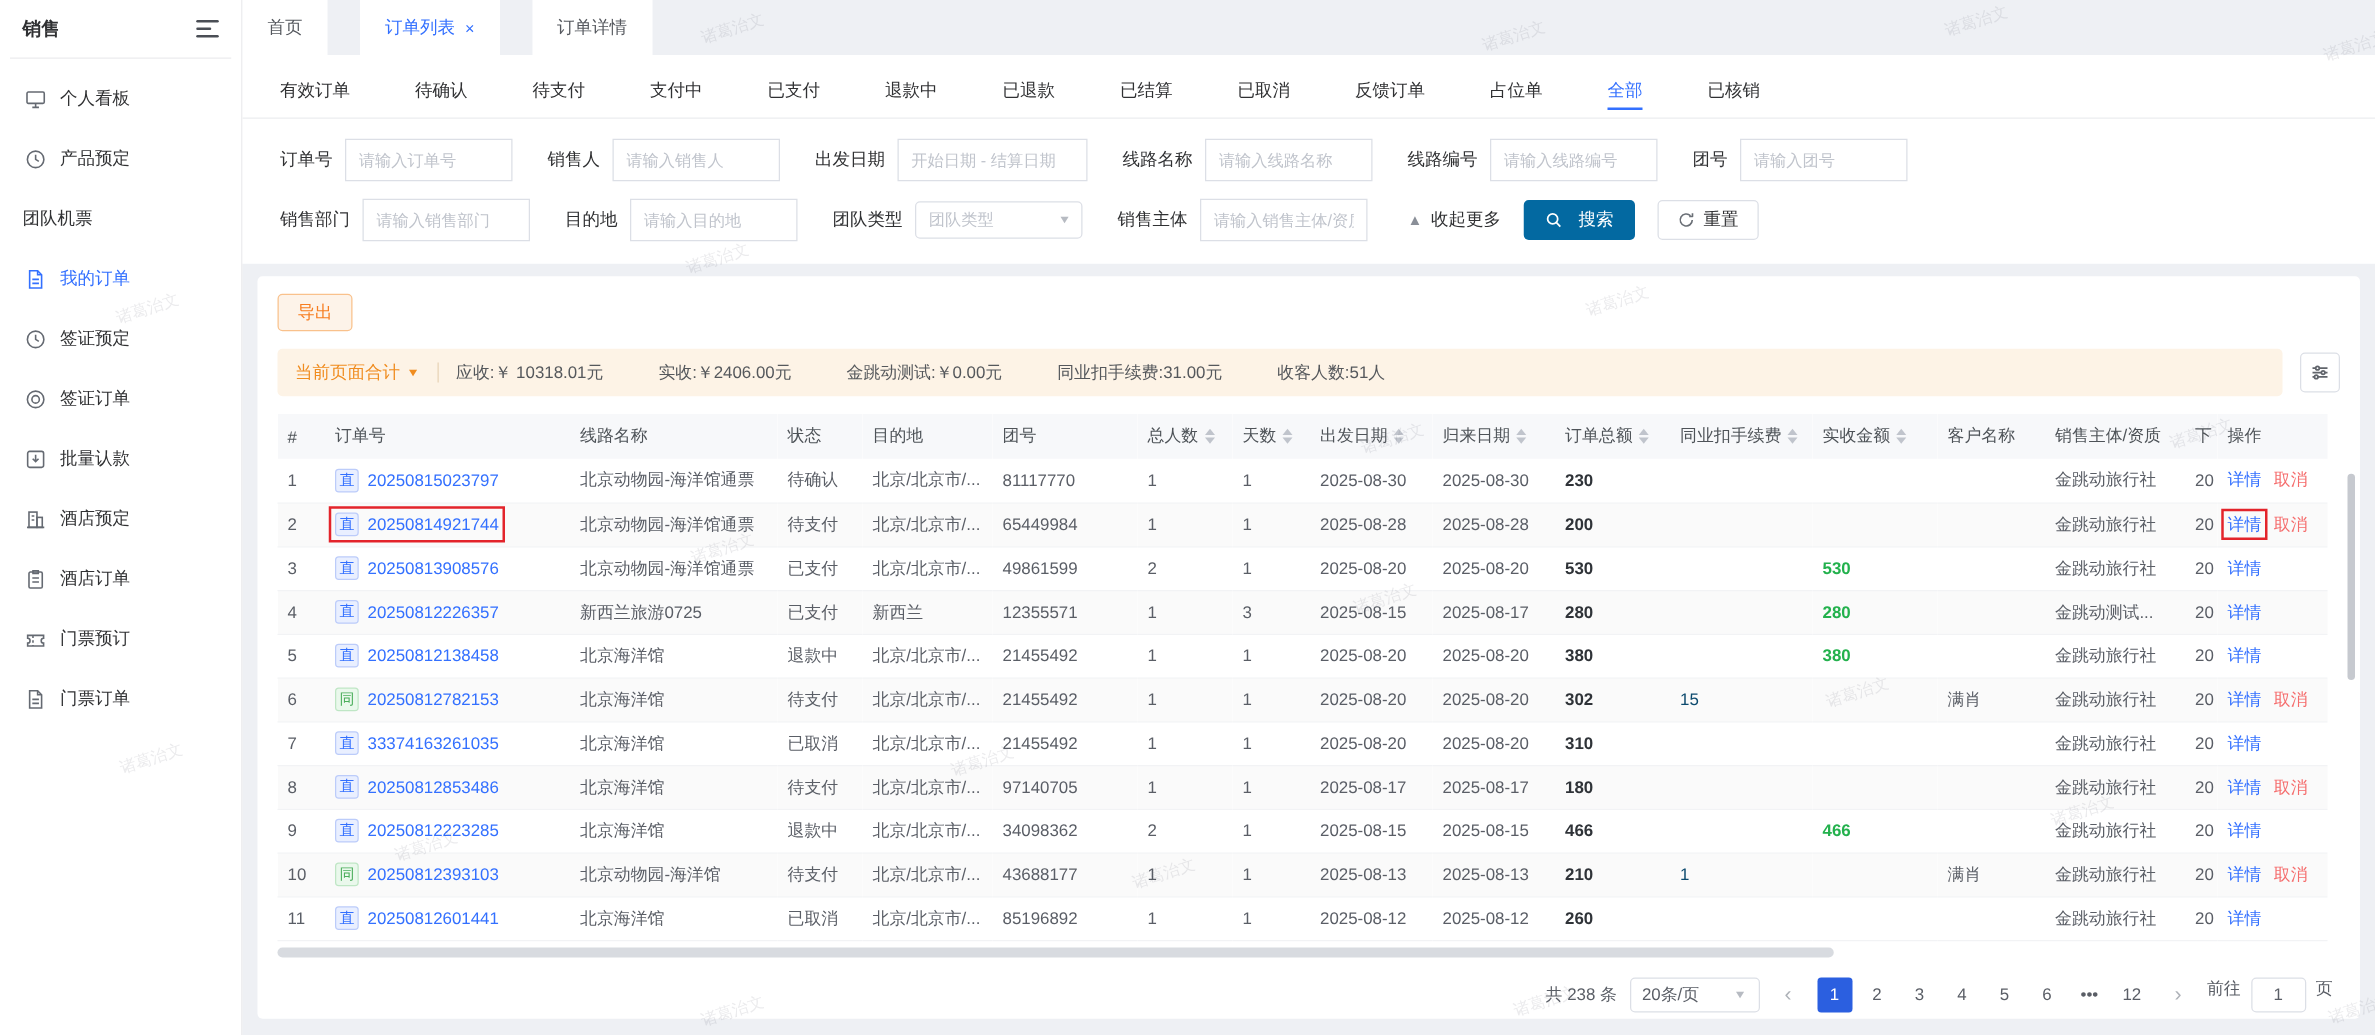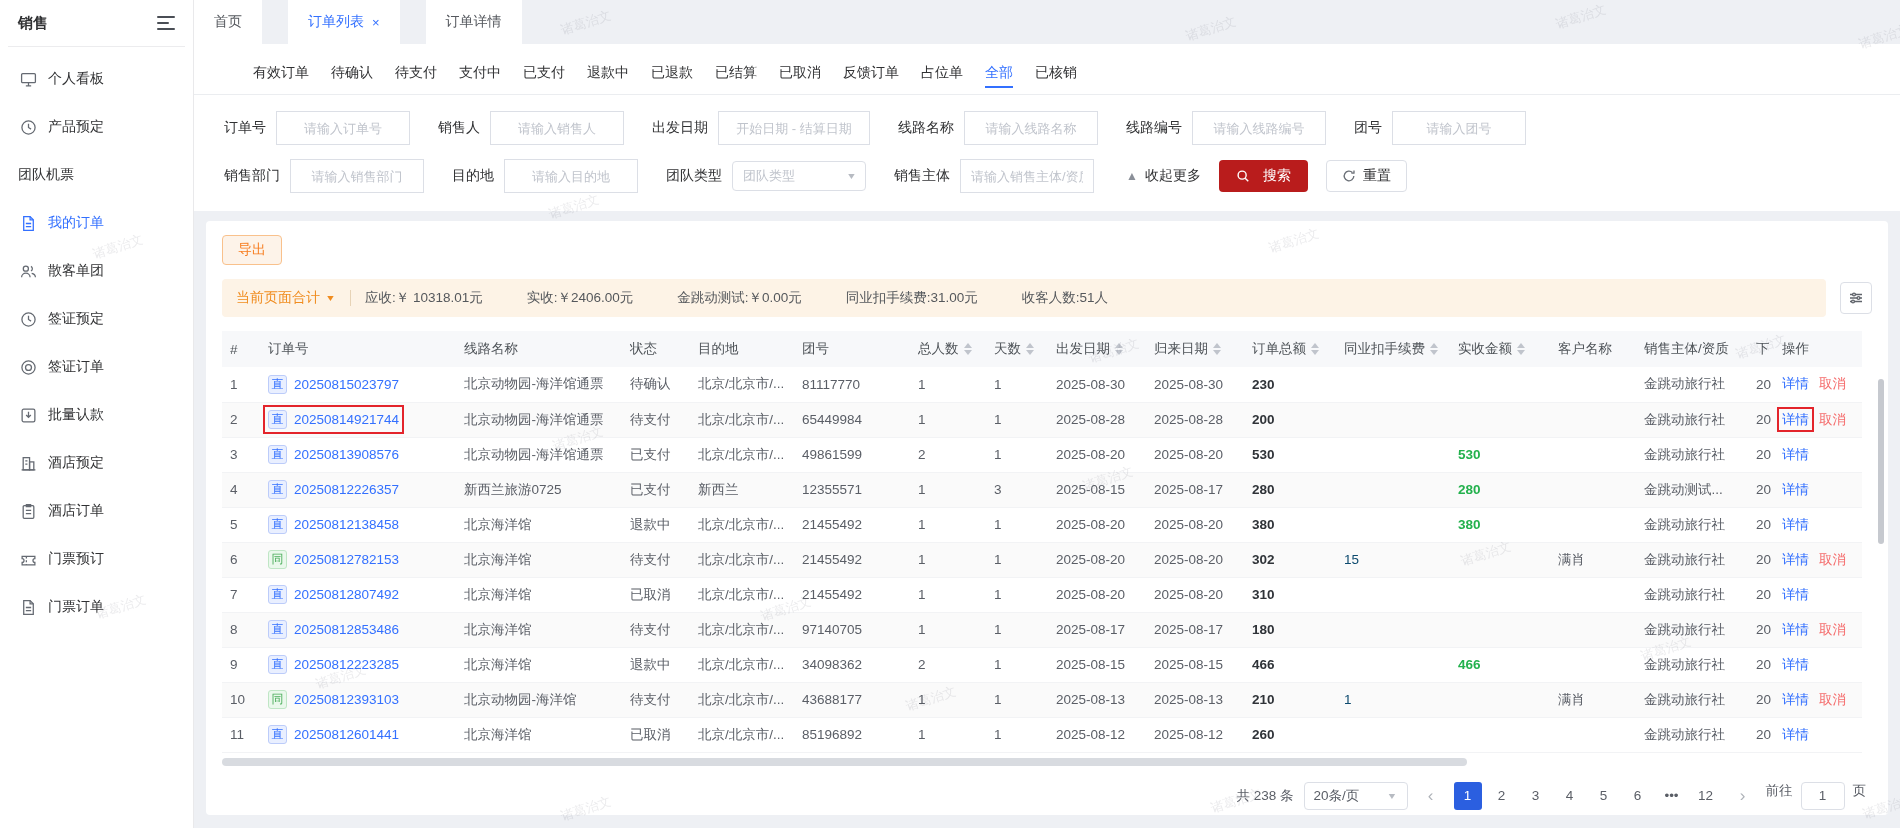--- a/index.html
+++ b/index.html
@@ -24,39 +24,39 @@
   .mi.noicon { padding-left:18px; }
 
   
   .main { flex:1; display:flex; flex-direction:column; min-width:0; }
   .tabbar { height:44px; display:flex; align-items:stretch; background:#eef0f4; flex-shrink:0; }
   .tab { background:#fff; padding:0 20px; margin-right:26px; display:flex; align-items:center; gap:8px; font-size:14px; color:#55585e; cursor:pointer; }
   .tab.active { color:#3370ff; }
   .tab .close { font-size:13px; color:#3370ff; line-height:1; }
 
   .filter-panel { background:#fff; padding:10px 30px 18px; flex-shrink:0; }
-  .status-tabs { display:flex; gap:22px; padding:10px 0 0;margin-left:29px; }
+  .status-tabs { display:flex; gap:52px; padding:10px 0 0; }
   .stab { font-size:14px; color:#303133; padding-bottom:12px; position:relative; cursor:pointer; white-space:nowrap; }
   .stab.active { color:#3370ff; }
   .stab.active::after { content:""; position:absolute; left:0; right:0; bottom:6px; height:2px; background:#3370ff; }
   .fp-div { height:1px; background:#ebedf0; margin:0 -30px 16px; }
   .form-row { display:flex; align-items:center; margin-bottom:14px; }
   .form-row:last-child { margin-bottom:0; }
   .field { display:flex; align-items:center; margin-right:28px; }
   .field label { margin-right:10px; white-space:nowrap; color:#303133; font-size:14px; }
-  .inp { width:134px; height:30px; border:1px solid #dcdfe6; border-radius:0; padding:16px 10px; font-size:13px; color:#303133; outline:none; font-family:inherit; background:#fff;text-align:center; }
+  .inp { width:134px; height:30px; border:1px solid #dcdfe6; border-radius:0; padding:16px 10px; font-size:13px; color:#303133; outline:none; font-family:inherit; background:#fff; }
   .inp::placeholder { color:#c0c4cc; }
   .inp.date { width:152px; }
   .select { width:134px; height:30px; border:1px solid #dcdfe6; border-radius:4px; display:flex; align-items:center; justify-content:space-between; padding:0 8px 0 10px; color:#c0c4cc; font-size:13px; cursor:pointer; background:#fff; }
   .chev { color:#b7bbc2; font-size:11px; transform:scaleY(0.8); }
   .form-actions { display:flex; align-items:center; gap:18px; margin-left:4px; }
   .collapse-link { display:flex; align-items:center; gap:7px; color:#303133; cursor:pointer; font-size:14px; }
   .caret-up { color:#8a8f98; font-size:12px; }
   .btn { height:32px; border-radius:4px; font-size:14px; display:inline-flex; align-items:center; gap:7px; cursor:pointer; font-family:inherit; }
-  .btn-search { background:#b91c1c; color:#fff; border:none; padding:0 17px;gap:13px; }
+  .btn-search { background:#0369a1; color:#fff; border:none; padding:0 17px;gap:13px; }
   .btn-reset { background:#fff; color:#303133; border:1px solid #dcdfe6; padding:0 15px; }
   .btn svg { display:block; }
 
   
   .card { flex:1; margin:10px 12px 13px; background:#fff; border-radius:4px; padding:14px 16px 0; display:flex; flex-direction:column; position:relative; min-height:0; }
   .btn-export { height:30px; padding:0 15px; border:1px solid #f9c18c; background:#fdf3e9; color:#f77d20; border-radius:4px; font-size:14px; cursor:pointer; font-family:inherit; }
   .summary-row { display:flex; align-items:center; gap:14px; margin-top:14px; }
   .summary-bar { flex:1; height:38px; background:#fdf3e6; border-radius:4px; display:flex; align-items:center; padding:0 14px; }
   .summary-title { color:#f08c1f; font-size:14px; display:flex; align-items:center; gap:5px; cursor:pointer; white-space:nowrap; }
   .summary-title .chev { color:#f08c1f; }
@@ -140,29 +140,20 @@
           <span>团队机票</span>
         </div>
         <div class="mi active">
           <span class="ic">
             <svg viewBox="0 0 16 16" fill="none" stroke="currentColor" stroke-width="1.2">
               <path d="M3.5 1.5h6l3 3v10h-9z"></path>
               <path d="M9.5 1.5v3h3M5.5 8h5M5.5 11h5"></path>
             </svg>
           </span>
           <span>我的订单</span>
-        </div>
-        <div class="mi">
-          <span class="ic">
-            <svg viewBox="0 0 16 16" fill="none" stroke="currentColor" stroke-width="1.2">
-              <circle cx="5.5" cy="5.3" r="2.4"></circle>
-              <path d="M1.5 13.5c0-2.2 1.8-4 4-4s4 1.8 4 4M10.3 3.2a2.4 2.4 0 0 1 0 4.3M11 9.8c2 .4 3.5 1.9 3.5 3.7"></path>
-            </svg>
-          </span>
-          <span>散客单团</span>
         </div>
         <div class="mi">
           <span class="ic">
             <svg viewBox="0 0 16 16" fill="none" stroke="currentColor" stroke-width="1.2">
               <circle cx="8" cy="8" r="6.2"></circle>
               <path d="M8 4.5V8l2.4 1.5"></path>
             </svg>
           </span>
           <span>签证预定</span>
         </div>
@@ -551,21 +542,21 @@
                 <td></td>
                 <td>满肖</td>
                 <td>金跳动旅行社</td>
                 <td>20</td>
                 <td><a class="detail-link">详情</a><a class="cancel-link">取消</a></td>
               </tr>
               <tr>
                 <td>7</td>
                 <td><span class="annot-cell">
                     <span class="badge direct">直</span>
-                    <a class="link-order">20250812807492</a>
+                    <a class="link-order">33374163261035</a>
                   </span></td>
                 <td>北京海洋馆</td>
                 <td>已取消</td>
                 <td>北京/北京市/...</td>
                 <td>21455492</td>
                 <td>1</td>
                 <td>1</td>
                 <td>2025-08-20</td>
                 <td>2025-08-20</td>
                 <td><span class="bold">310</span></td>

